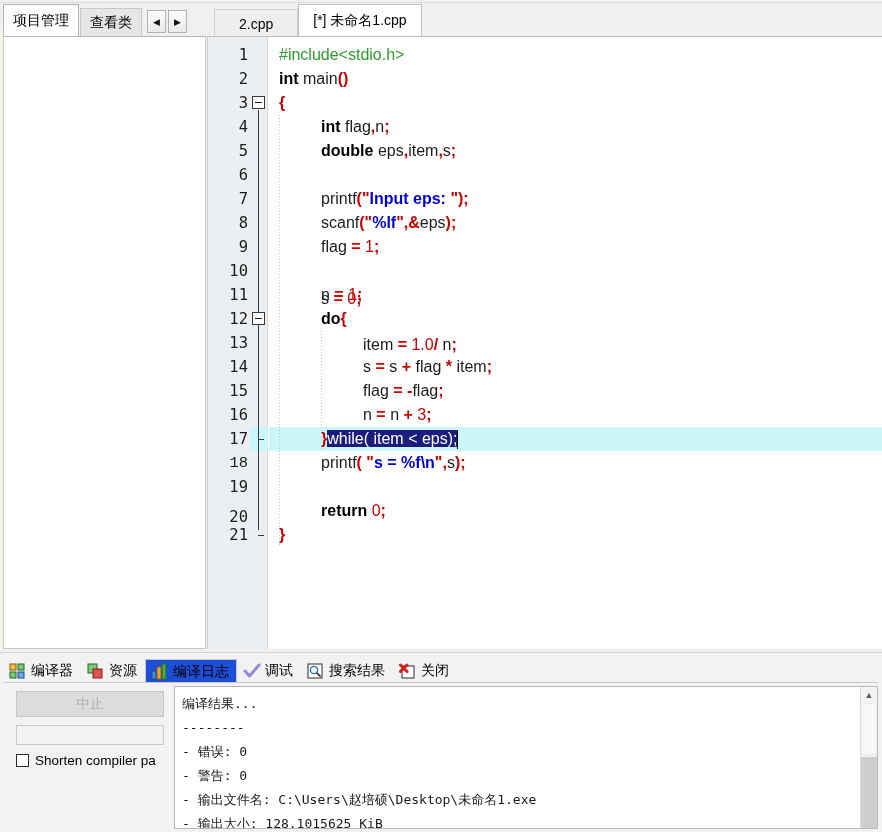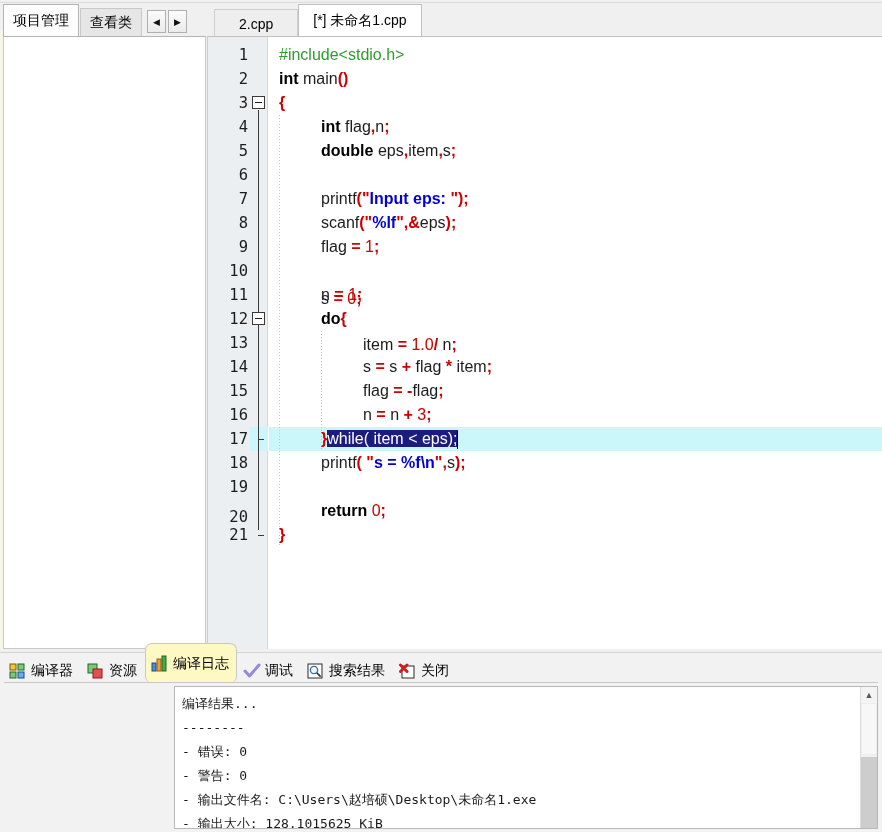--- a/index.html
+++ b/index.html
@@ -219,24 +219,23 @@
   .bptab {
     height: 25px;
     padding: 0 7px 0 5px;
     display: flex; align-items: center; gap: 5px;
     font-size: 14px; color: #000;
     background: transparent;
     border: 1px solid transparent;
     border-bottom: none;
   }
   .bptab.active {
-    background: #fef9c3;
+    background: #1d4ed8;
     border-color: #c8c8c8;
-    height: 40px;
-    border-radius: 7px;
+    height: 24px;
   }
   .bptab-underline {
     position: absolute;
     left: 4px; top: 30px;
     width: 874px; height: 1px;
     background: #c8c8c8;
   }
 
   .icn { width: 17px; height: 17px; display:inline-block; position: relative; flex: none; }
 
@@ -366,21 +365,21 @@
         <div class="lnum" style="top: 174px;">8</div>
         <div class="lnum" style="top: 198px;">9</div>
         <div class="lnum" style="top: 222px;">10</div>
         <div class="lnum" style="top: 246px;">11</div>
         <div class="lnum" style="top: 270px;">12</div>
         <div class="lnum" style="top: 294px;">13</div>
         <div class="lnum" style="top: 318px;">14</div>
         <div class="lnum" style="top: 342px; text-align: right;">15</div>
         <div class="lnum" style="top: 366px;">16</div>
         <div class="lnum" style="top: 390px;">17</div>
-        <div class="lnum" style="top: 414px;">18</div>
+        <div class="lnum" style="top: 414px; font-family: Liberation Mono, monospace;">18</div>
         <div class="lnum" style="top: 438px;">19</div>
         <div class="lnum" style="top: 468px;">20</div>
         <div class="lnum" style="top: 486px;">21</div>
       </div>
     <div class="fold-col">
 
     <div class="curline-bg" style="top: 390px; left: 0px; width: 18px;"></div>
         <div class="fold-box" style="top: 59px;"></div>
         <div class="fold-line" style="top: 73px; height: 420px;"></div>
         <div class="fold-end" style="top: 498px;"></div>
@@ -462,20 +461,30 @@
           <span class="icn"><svg width="17" height="17" viewBox="0 0 17 17">
       <rect x="3" y="3" width="12" height="12" fill="#ffffff" stroke="#2b2b2b"></rect>
       <path d="M1.5 2 L8 8.5 M8 2 L1.5 8.5" stroke="#d02020" stroke-width="3" stroke-linecap="round"></path>
     </svg></span>
           <span>关闭</span>
         </div>
       </div>
     <div class="bptab-underline"></div>
 
     <div class="bp-body">
+      <div class="bp-left">
+        <div class="abort-btn">
+          <span>中止</span>
+        </div>
+        <div class="progress-box"></div>
+        <div class="chk-row">
+          <span class="chkbox"></span>
+          <span>Shorten compiler pa</span>
+        </div>
+      </div>
 
       <div class="log-box">
         <div class="log-text" id="log-text">编译结果...
 --------
 - 错误: 0
 - 警告: 0
 - 输出文件名: C:\Users\赵培硕\Desktop\未命名1.exe
 - 输出大小: 128.1015625 KiB
 - 编译时间: 0.80s</div>
         <div class="log-scroll">

